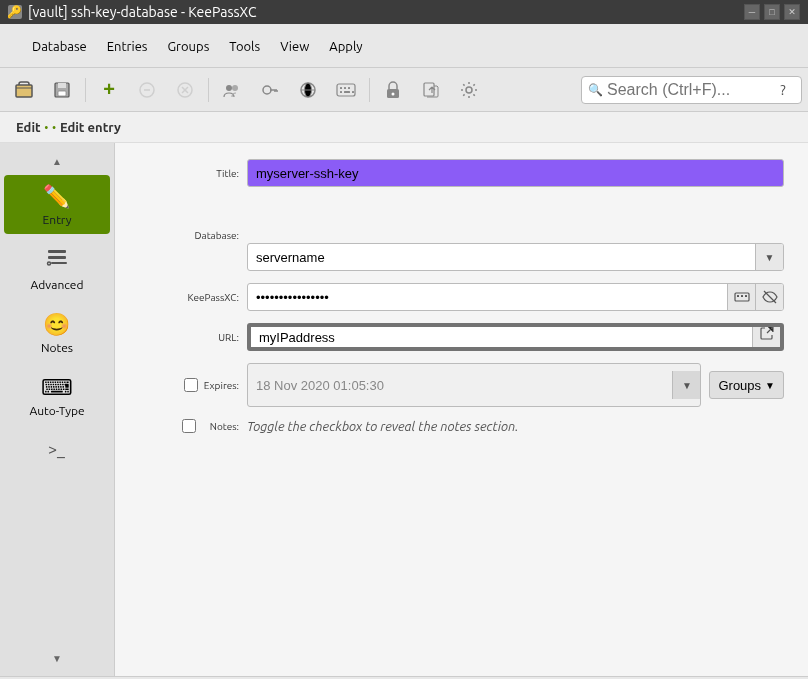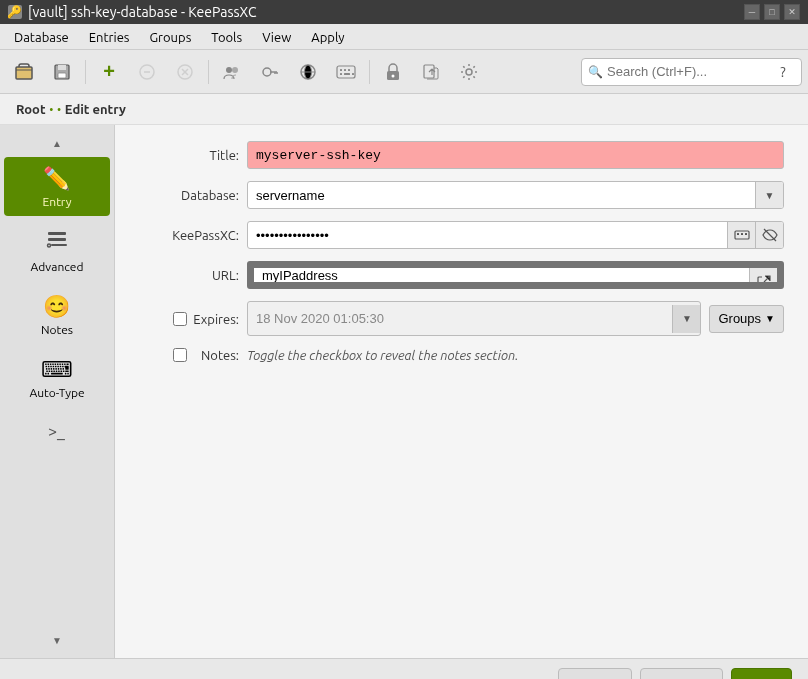--- a/index.html
+++ b/index.html
@@ -27,22 +27,22 @@
     .titlebar-icon { width: 14px; height: 14px; background: #888; border-radius: 2px; display: flex; align-items: center; justify-content: center; }
     .titlebar-title { font-size: 14px; }
     .titlebar-controls { display: flex; gap: 4px; }
     .titlebar-btn { width: 16px; height: 16px; background: #666; border: 1px solid #555; display: flex; align-items: center; justify-content: center; font-size: 9px; color: #ccc; cursor: pointer; }
 
     
     .menubar {
       background: #e8e8e8;
       display: flex;
       align-items: center;
-      height: 26px;
-      padding: 0 4px;
+      height: 44px;
+      padding: 0 22px;
       border-bottom: 1px solid #ccc;
     }
     .menubar-item {
       padding: 4px 10px;
       cursor: pointer;
       border-radius: 3px;
       font-size: 13px;
     }
 
     
@@ -77,21 +77,21 @@
       border: 1px solid #bbb;
       border-radius: 4px;
       padding: 0 6px;
       height: 28px;
       margin-left: auto;
       gap: 4px;
     }
     .toolbar-search input {
       border: none;
       outline: none;
-      font-size: 13px;
+      font-size: 16px;
       color: #0f172a;
       width: 160px;
       background: transparent;
     }
     .toolbar-search-icon { color: #888; font-size: 12px; }
     .toolbar-help { width: 24px; height: 28px; display: flex; align-items: center; justify-content: center; color: #555; font-size: 14px; cursor: pointer; }
 
     
     .main-content {
       display: flex;
@@ -144,52 +144,51 @@
       border-radius: 4px;
       cursor: pointer;
       gap: 4px;
     }
     .sidebar-item.active {
       background: #5a8a00;
       color: white;
     }
     .sidebar-item-icon { font-size: 22px; }
     .sidebar-item-label { font-size: 12px; text-align: center; }
-    .sidebar-item.active .sidebar-item-label { color: #fef9c3; }
+    .sidebar-item.active .sidebar-item-label { color: #0f172a; }
 
     
     .form-area {
       flex: 1;
       padding: 16px 24px;
       background: #f5f5f5;
       overflow-y: auto;
     }
     .form-row {
       display: flex;
       align-items: center;
       margin-bottom: 12px;
       gap: 8px;
     }
     .form-label {
       width: 100px;
       text-align: right;
-      font-size: 13px;
+      font-size: 10px;
       color: #333;
       flex-shrink: 0;
     }
     .form-input {
       flex: 1;
       height: 28px;
       border: 1px solid #bbb;
       border-radius: 3px;
       padding: 0 8px;
       font-size: 13px;
-      background: #fca5a5;
+      background: #8b5cf6;
       outline: none;
-      font-family: Liberation Mono, monospace;
     }
 
     
     .password-wrapper {
       flex: 1;
       display: flex;
       align-items: center;
       border: 1px solid #bbb;
       border-radius: 3px;
       background: white;
@@ -216,22 +215,22 @@
       border-left: 1px solid #bbb;
       cursor: pointer;
       font-size: 13px;
       color: #555;
     }
 
     
     .url-wrapper {
       flex: 1;
       display: flex;
-      align-items: flex-start;
-      border: 7px solid #737373;
+      align-items: flex-end;
+      border: 4px solid #737373;
       border-radius: 3px;
       background: white;
       height: 28px;
       overflow: hidden;
     }
     .url-input {
       flex: 1;
       border: none;
       outline: none;
       padding: 0 8px;
@@ -256,20 +255,21 @@
     
     .username-wrapper {
       flex: 1;
       display: flex;
       align-items: center;
       border: 1px solid #bbb;
       border-radius: 3px;
       background: white;
       height: 28px;
       overflow: hidden;
+      margin-top: 44px;
     }
     .username-input {
       flex: 1;
       border: none;
       outline: none;
       padding: 0 8px;
       font-size: 13px;
       background: transparent;
       height: 100%;
     }
@@ -294,21 +294,21 @@
       align-items: center;
       gap: 8px;
     }
     .expires-date-wrapper {
       flex: 1;
       display: flex;
       align-items: center;
       border: 1px solid #bbb;
       border-radius: 3px;
       background: #f0f0f0;
-      height: 35px;
+      height: 44px;
       overflow: hidden;
     }
     .expires-date-input {
       flex: 1;
       border: none;
       outline: none;
       padding: 0 8px;
       font-size: 13px;
       background: transparent;
       height: 100%;
@@ -489,21 +489,21 @@
       </svg>
   </button>
   <div class="toolbar-search">
     <span class="toolbar-search-icon">🔍</span>
     <input type="text" placeholder="Search (Ctrl+F)..." style="">
     <span class="toolbar-help">?</span>
   </div>
 </div>
 
 <div class="breadcrumb-bar">
-  <span>Root</span>
+  <span>Edit</span>
   <span class="breadcrumb-dot">•</span>
   <span class="breadcrumb-dot">•</span>
   <span>Edit entry</span>
 </div>
 
 <div class="main-content">
 
   <div class="sidebar">
     <div class="sidebar-scroll-btn">▲</div>
 

